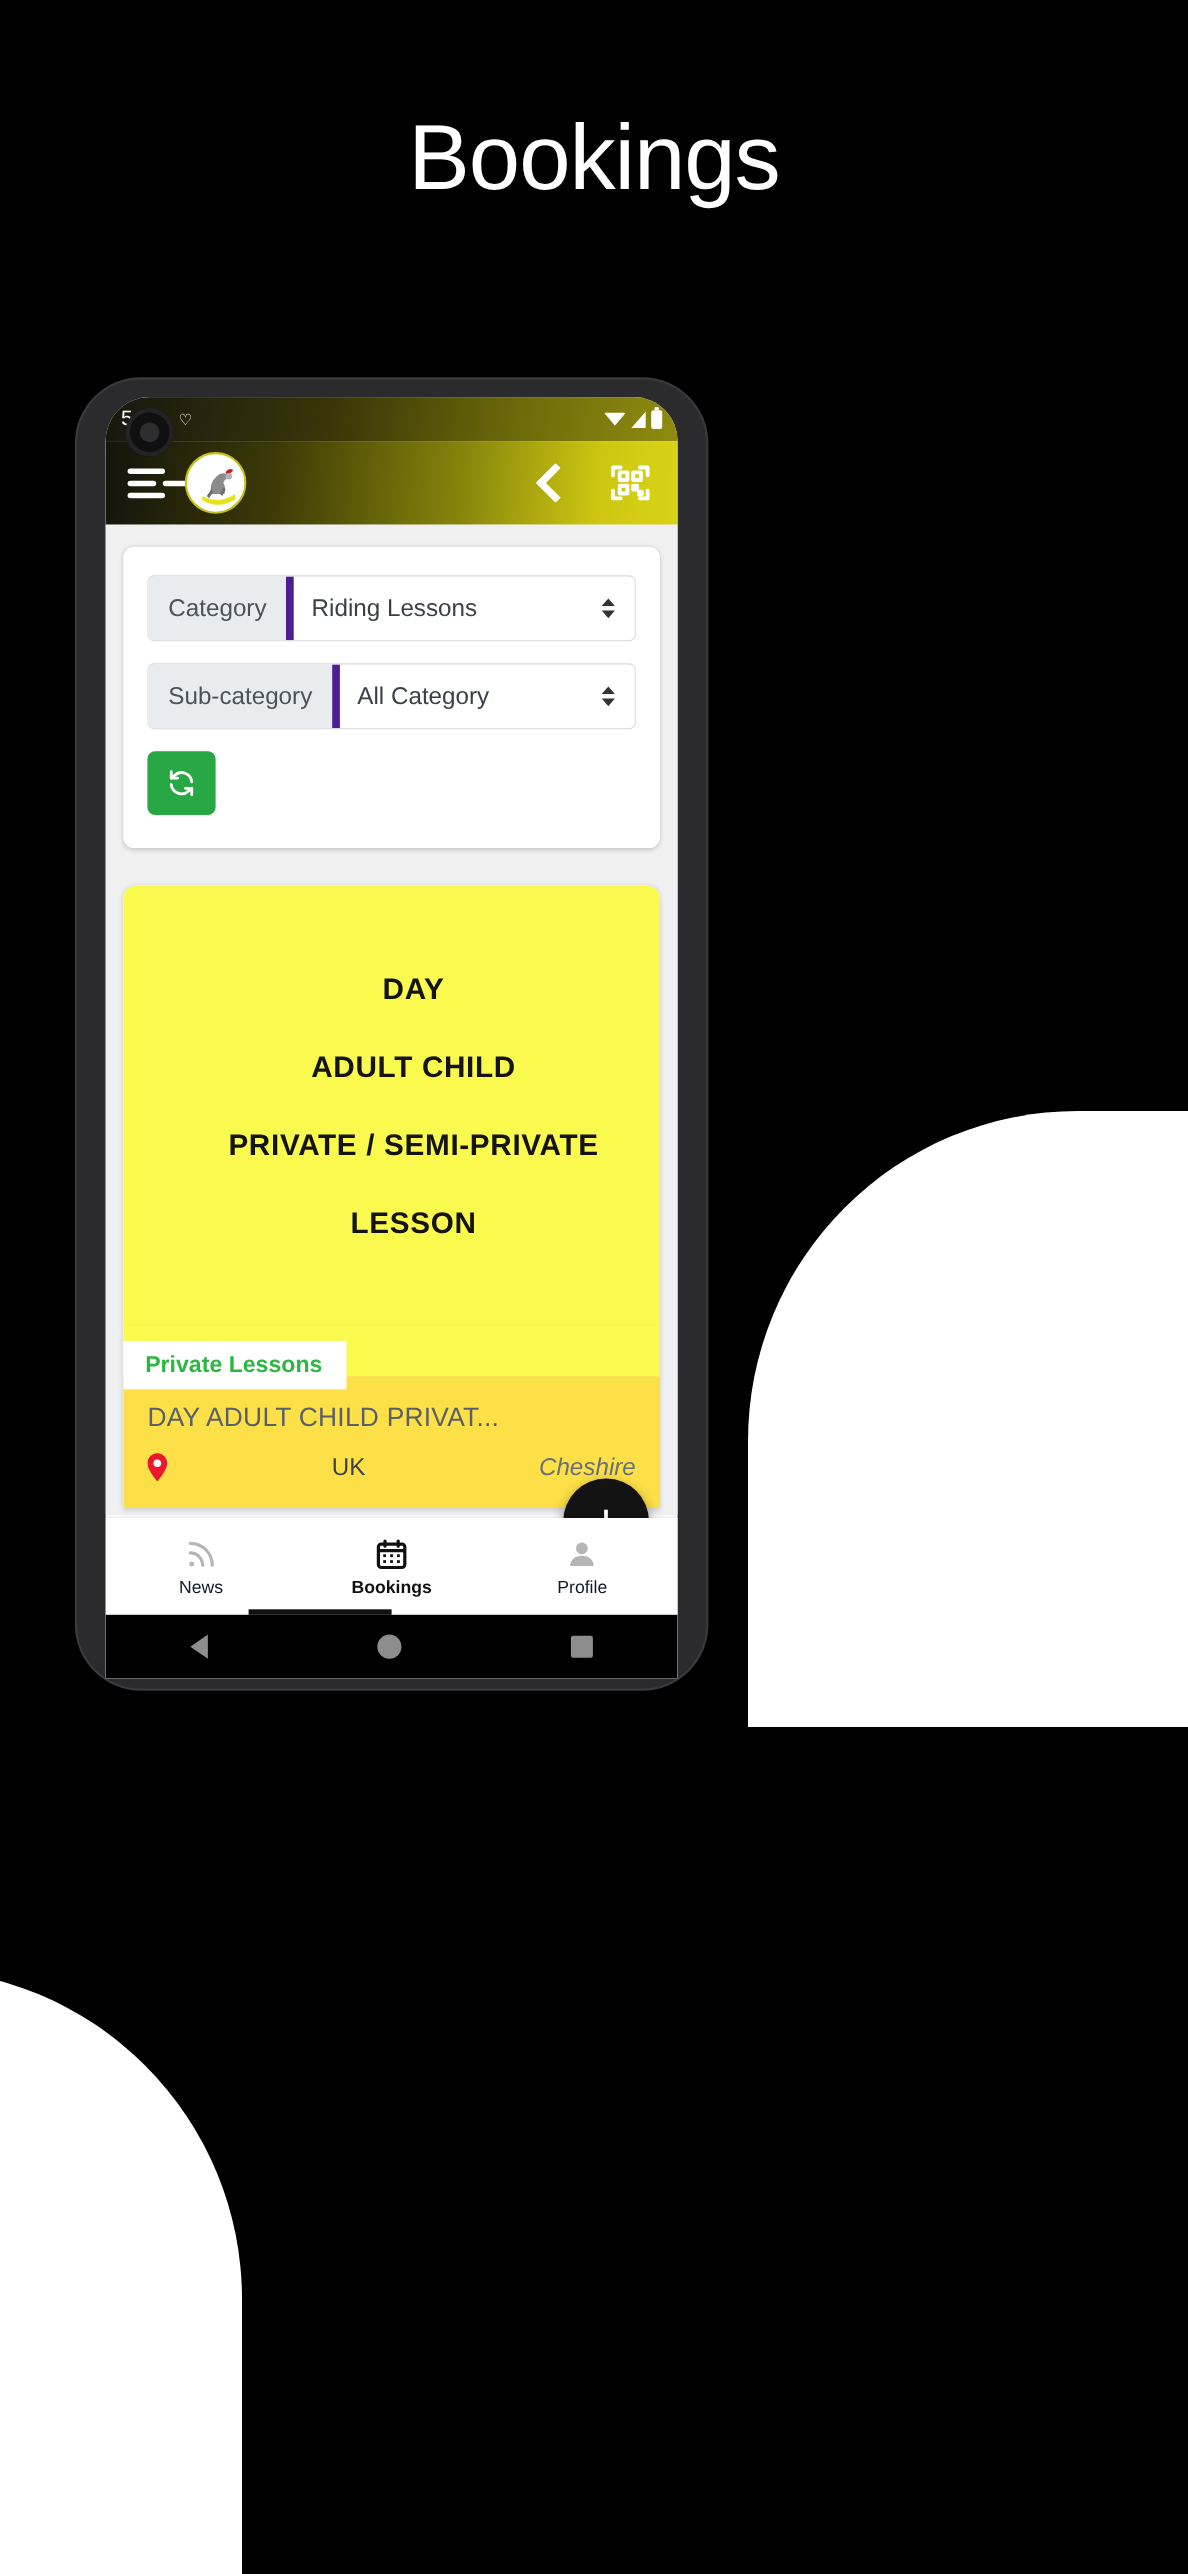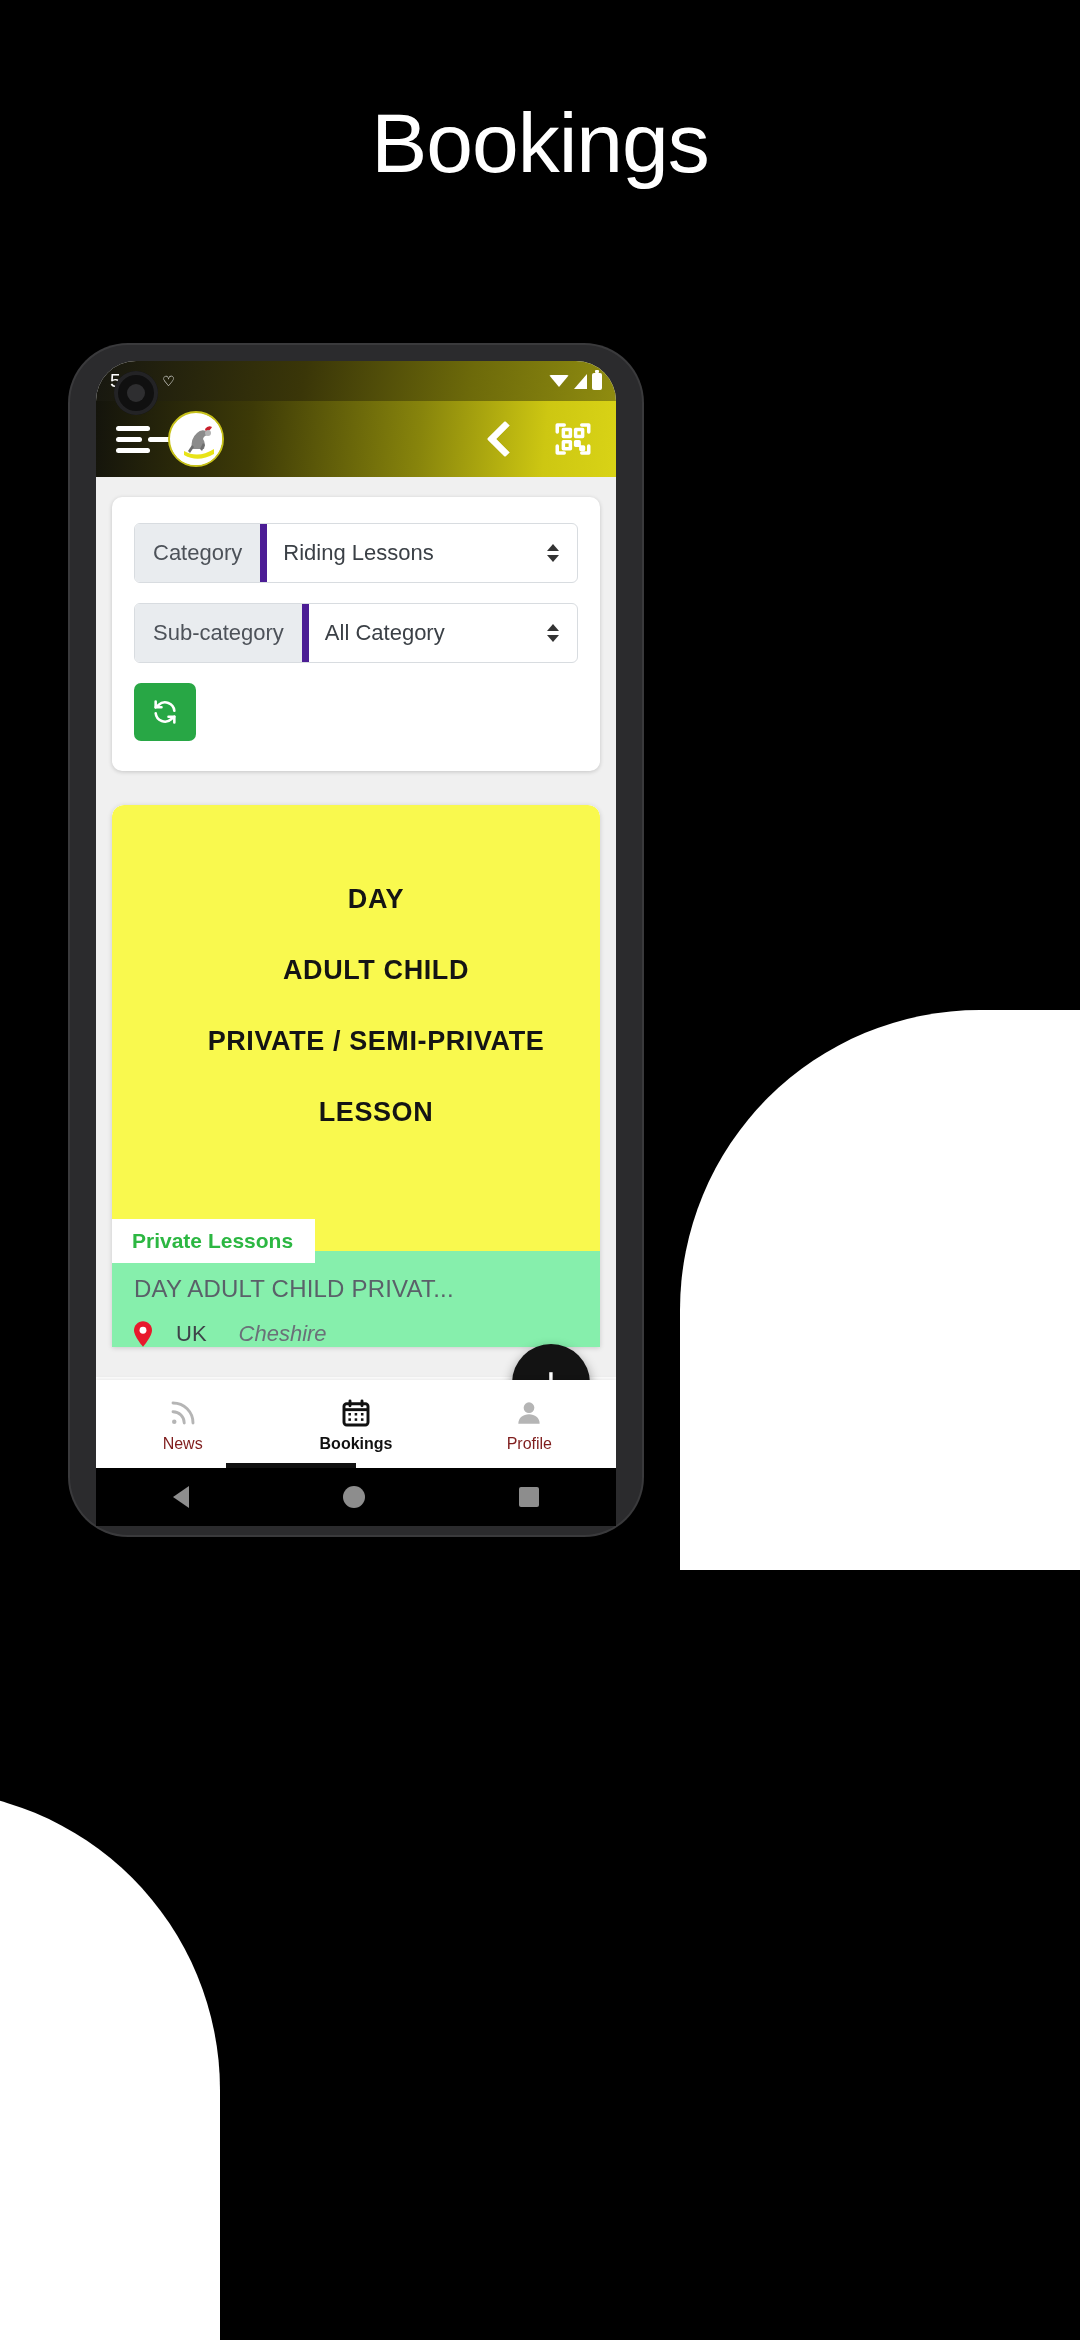--- a/index.html
+++ b/index.html
@@ -223,25 +223,25 @@
   }
   .badge-wrap{ position:relative; background:#f9f94e; height:44px; }
   .badge{
     position:absolute; left:0; top:12px;
     background:#ffffff;
     color:#2cb742;
     font-weight:bold;
     font-size:21px;
     padding:10px 22px 10px 20px;
   }
-  .listing-body{ background:#86efac; padding:18px 22px 0 22px; }
+  .listing-body{ background:#fde047; padding:18px 22px 24px 22px; }
   .listing-title{
     color:#5a6069; font-size:24px; letter-spacing:.2px; padding:6px 0 18px 0;
   }
-  .listing-loc{ display:flex; align-items:center; gap:24px; }
+  .listing-loc{ display:flex; align-items:center; gap:12px;justify-content:space-between; }
   .pin-ic{ width:18px; height:26px; flex-shrink:0; }
   .loc-country{ color:#3e4349; font-size:22px; }
   .loc-city{ color:#6a7078; font-size:22px; font-style:italic; margin-left:8px; }
 
   
   .fab{
     position:absolute; right:26px; bottom:104px;
     width:78px; height:78px; border-radius:50%;
     background:#131313;
     color:#fff;
@@ -258,21 +258,21 @@
     background:#ffffff;
     display:flex;
     box-shadow:0 -1px 4px rgba(0,0,0,.10);
     z-index:10;
   }
   .nav-item{
     flex:1; display:flex; flex-direction:column;
     align-items:center; justify-content:center; gap:5px;
     cursor:pointer;
   }
-  .nav-label{ font-size:16px; color:#7f1d1d; }
+  .nav-label{ font-size:16px; color:#0f172a; }
   .nav-item.active .nav-label{ color:#111; font-weight:bold; }
   .nav-ic{ height:34px; display:flex; align-items:center; justify-content:center; }
 
   
   .sysnav{
     position:absolute; left:0; bottom:0;
     width:520px; height:58px;
     background:#000;
     display:flex; align-items:center; justify-content:space-around;
     z-index:11;

